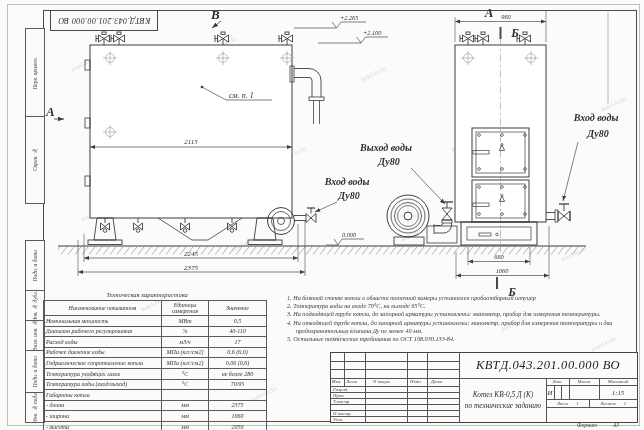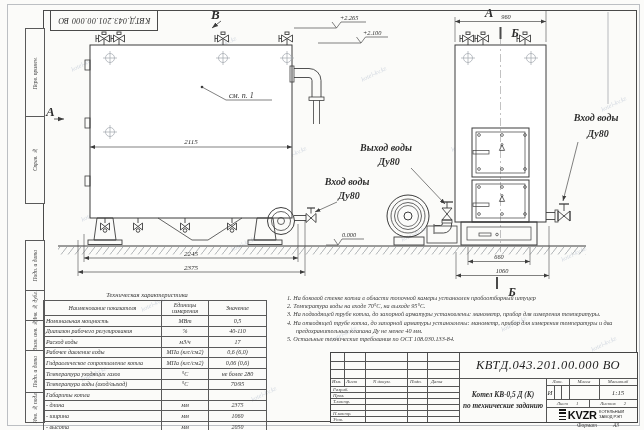--- a/index.html
+++ b/index.html
@@ -30,21 +30,21 @@
   .techtable td.u,.techtable td.v{text-align:center;}
   .c1{width:113px}.c2{width:42px}.c3{width:53px}
   
   .notes{position:absolute;left:287px;top:294px;width:328px;font-size:6.2px;font-style:italic;color:#3a3a3a;line-height:1.32;}
   .note{padding-left:9px;text-indent:-9px;}
   
   .tb{position:absolute;left:330px;top:352px;width:306px;height:69px;border:1.1px solid #444;font-style:italic;background:#fbfbf9;}
   .tb .ln{position:absolute;background:#555;}
   .tb .cell{position:absolute;display:flex;align-items:center;justify-content:center;overflow:hidden;}
   .tb-doc{font-size:12.5px;letter-spacing:.6px;color:#222;}
-  .tb-name{flex-direction:column;font-size:7.3px;line-height:1.55;text-align:right;color:#2d2d2d;font-weight:bold;}
+  .tb-name{flex-direction:column;font-size:7.3px;line-height:1.55;text-align:right;color:#2d2d2d;}
   .tb .h5{font-size:4.8px;color:#444;}
   .tb .v7{font-size:6.8px;color:#2d2d2d;}
   .tb .rowlbl{position:absolute;left:2px;font-size:4.8px;color:#444;height:6px;line-height:6px;}
   .logo{display:flex;align-items:center;font-style:normal;}
   .bars{width:7px;height:11px;background:repeating-linear-gradient(180deg,#161616 0 1.7px,rgba(0,0,0,0) 1.7px 3.3px);margin-right:2px;}
   .kvzr{font-family:"Liberation Sans",sans-serif;font-weight:900;font-size:11px;color:#101010;letter-spacing:-.3px;}
   .kvzr-cap{font-family:"Liberation Sans",sans-serif;font-size:4px;line-height:1.15;color:#222;margin-left:2.5px;text-align:left;}
   .format{position:absolute;left:556px;top:422px;width:84px;font-size:5.5px;font-style:italic;display:flex;gap:16px;justify-content:center;color:#444;}
   .wm{position:absolute;transform:rotate(-26deg);font-size:6.5px;font-style:italic;color:rgba(115,135,170,.30);white-space:nowrap;pointer-events:none;}
 </style>
@@ -459,30 +459,20 @@
 
     <div class="cell" style="left:215px;top:46px;width:43px;height:8px;gap:8px">
       <span class="h5">Лист</span>
       <span class="h5">1</span>
     </div>
     <div class="cell" style="left:258px;top:46px;width:48px;height:8px;gap:8px">
       <span class="h5">Листов</span>
       <span class="h5">2</span>
     </div>
 
-    <div class="cell" style="left:215px;top:54px;width:91px;height:15px">
-      <div class="logo">
-        <div class="bars"></div>
-        <span class="kvzr">KVZR</span>
-        <div class="kvzr-cap">
-          <div>КОТЕЛЬНЫЙ</div>
-          <div>ЗАВОД РЭП</div>
-        </div>
-      </div>
-    </div>
   </div>
 
   <div class="format">
     <span>Формат</span>
     <span>А3</span>
   </div>
 
 </div>
 
 </body></html>

